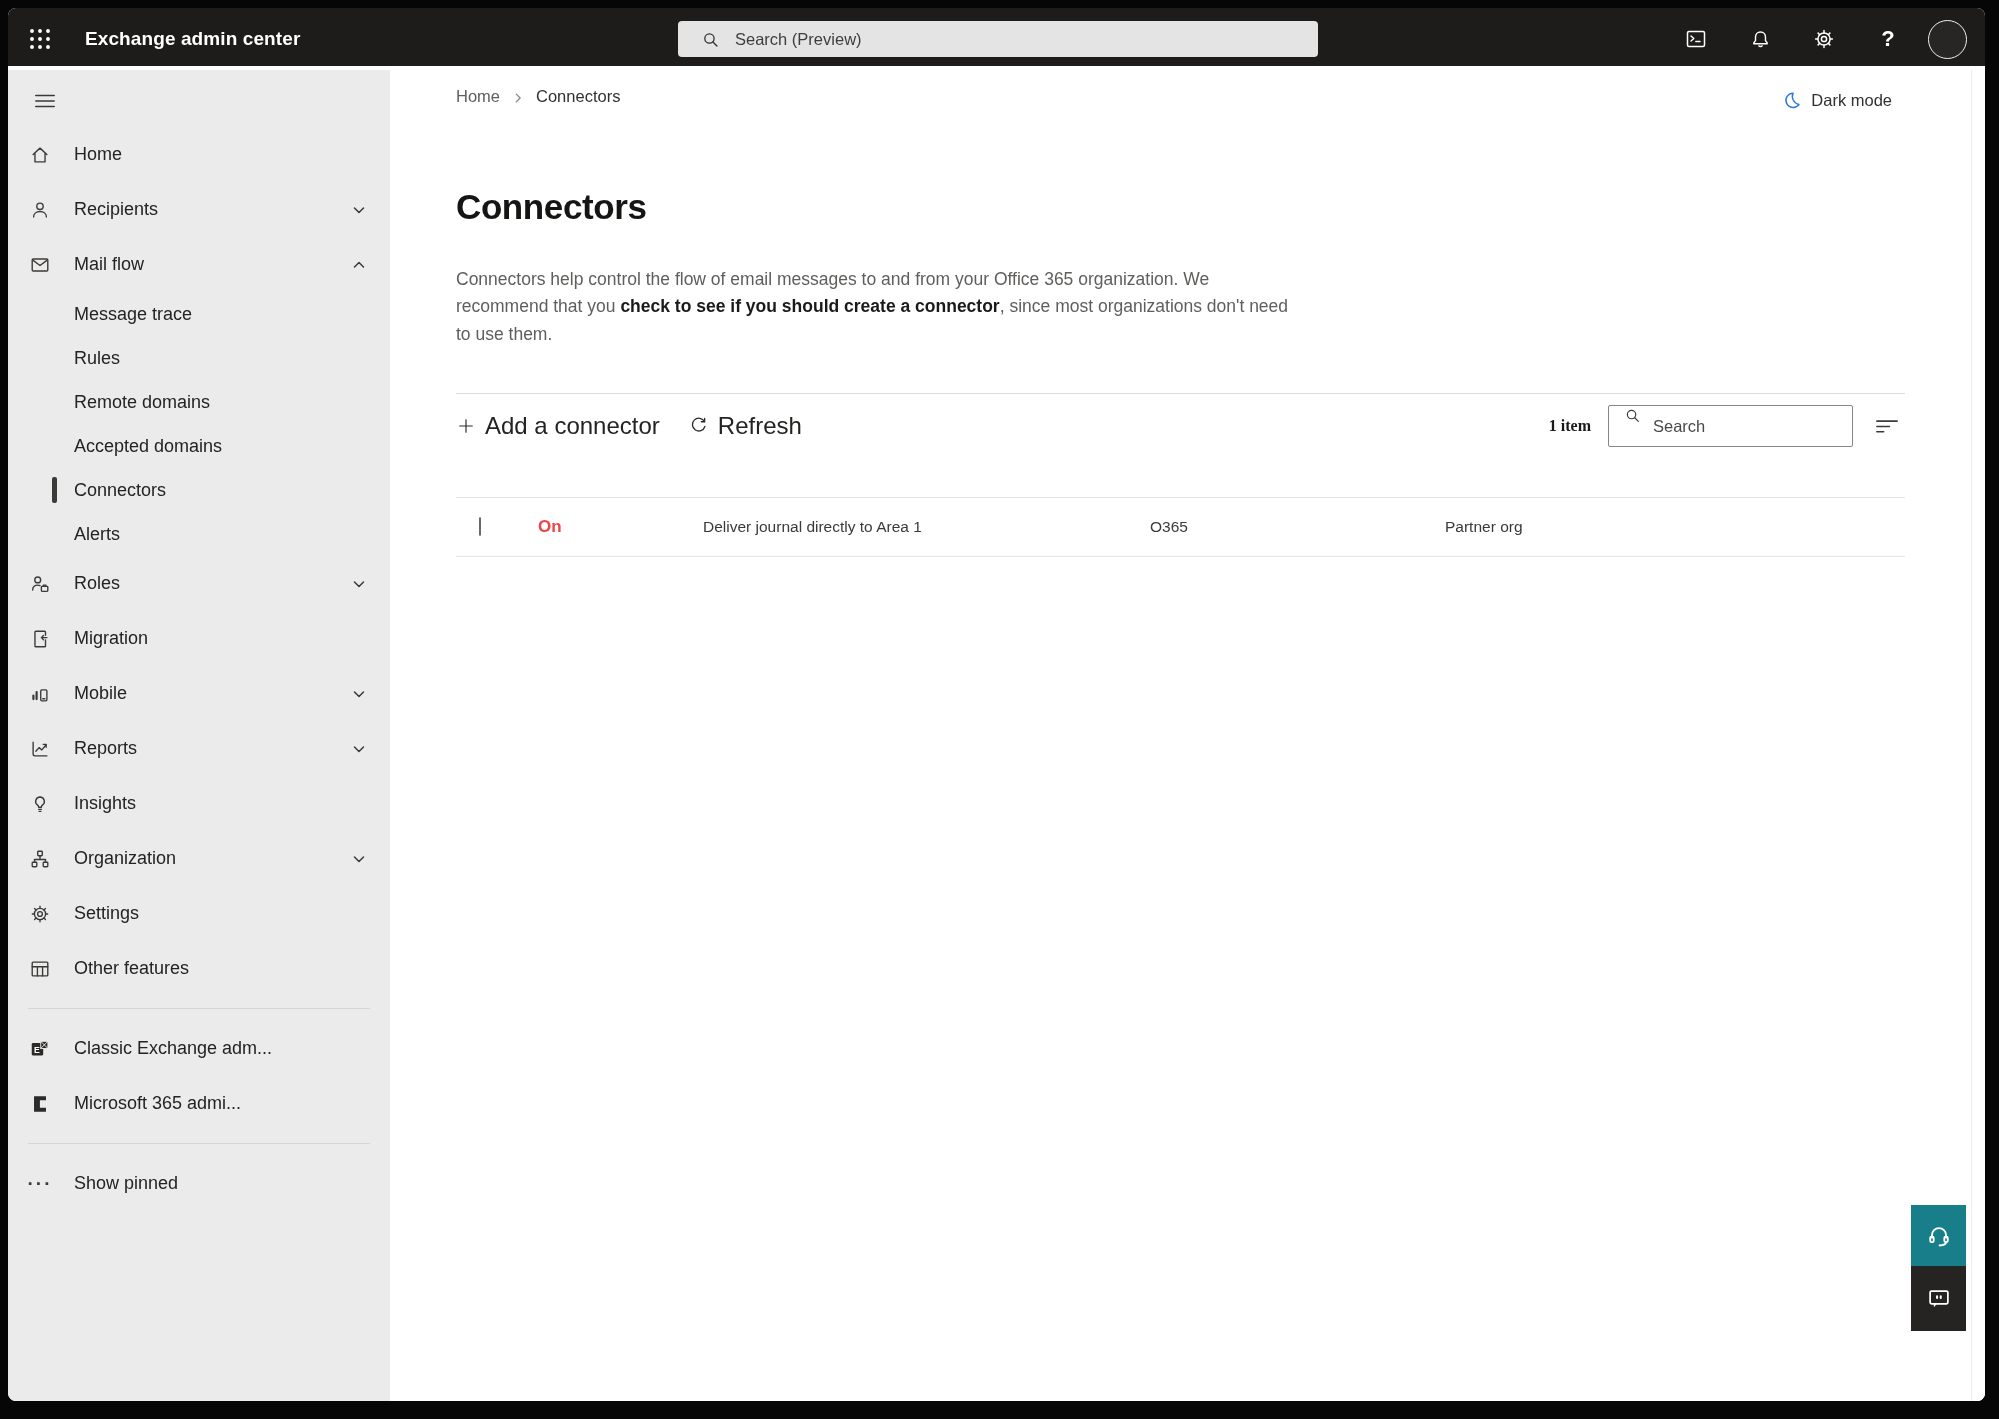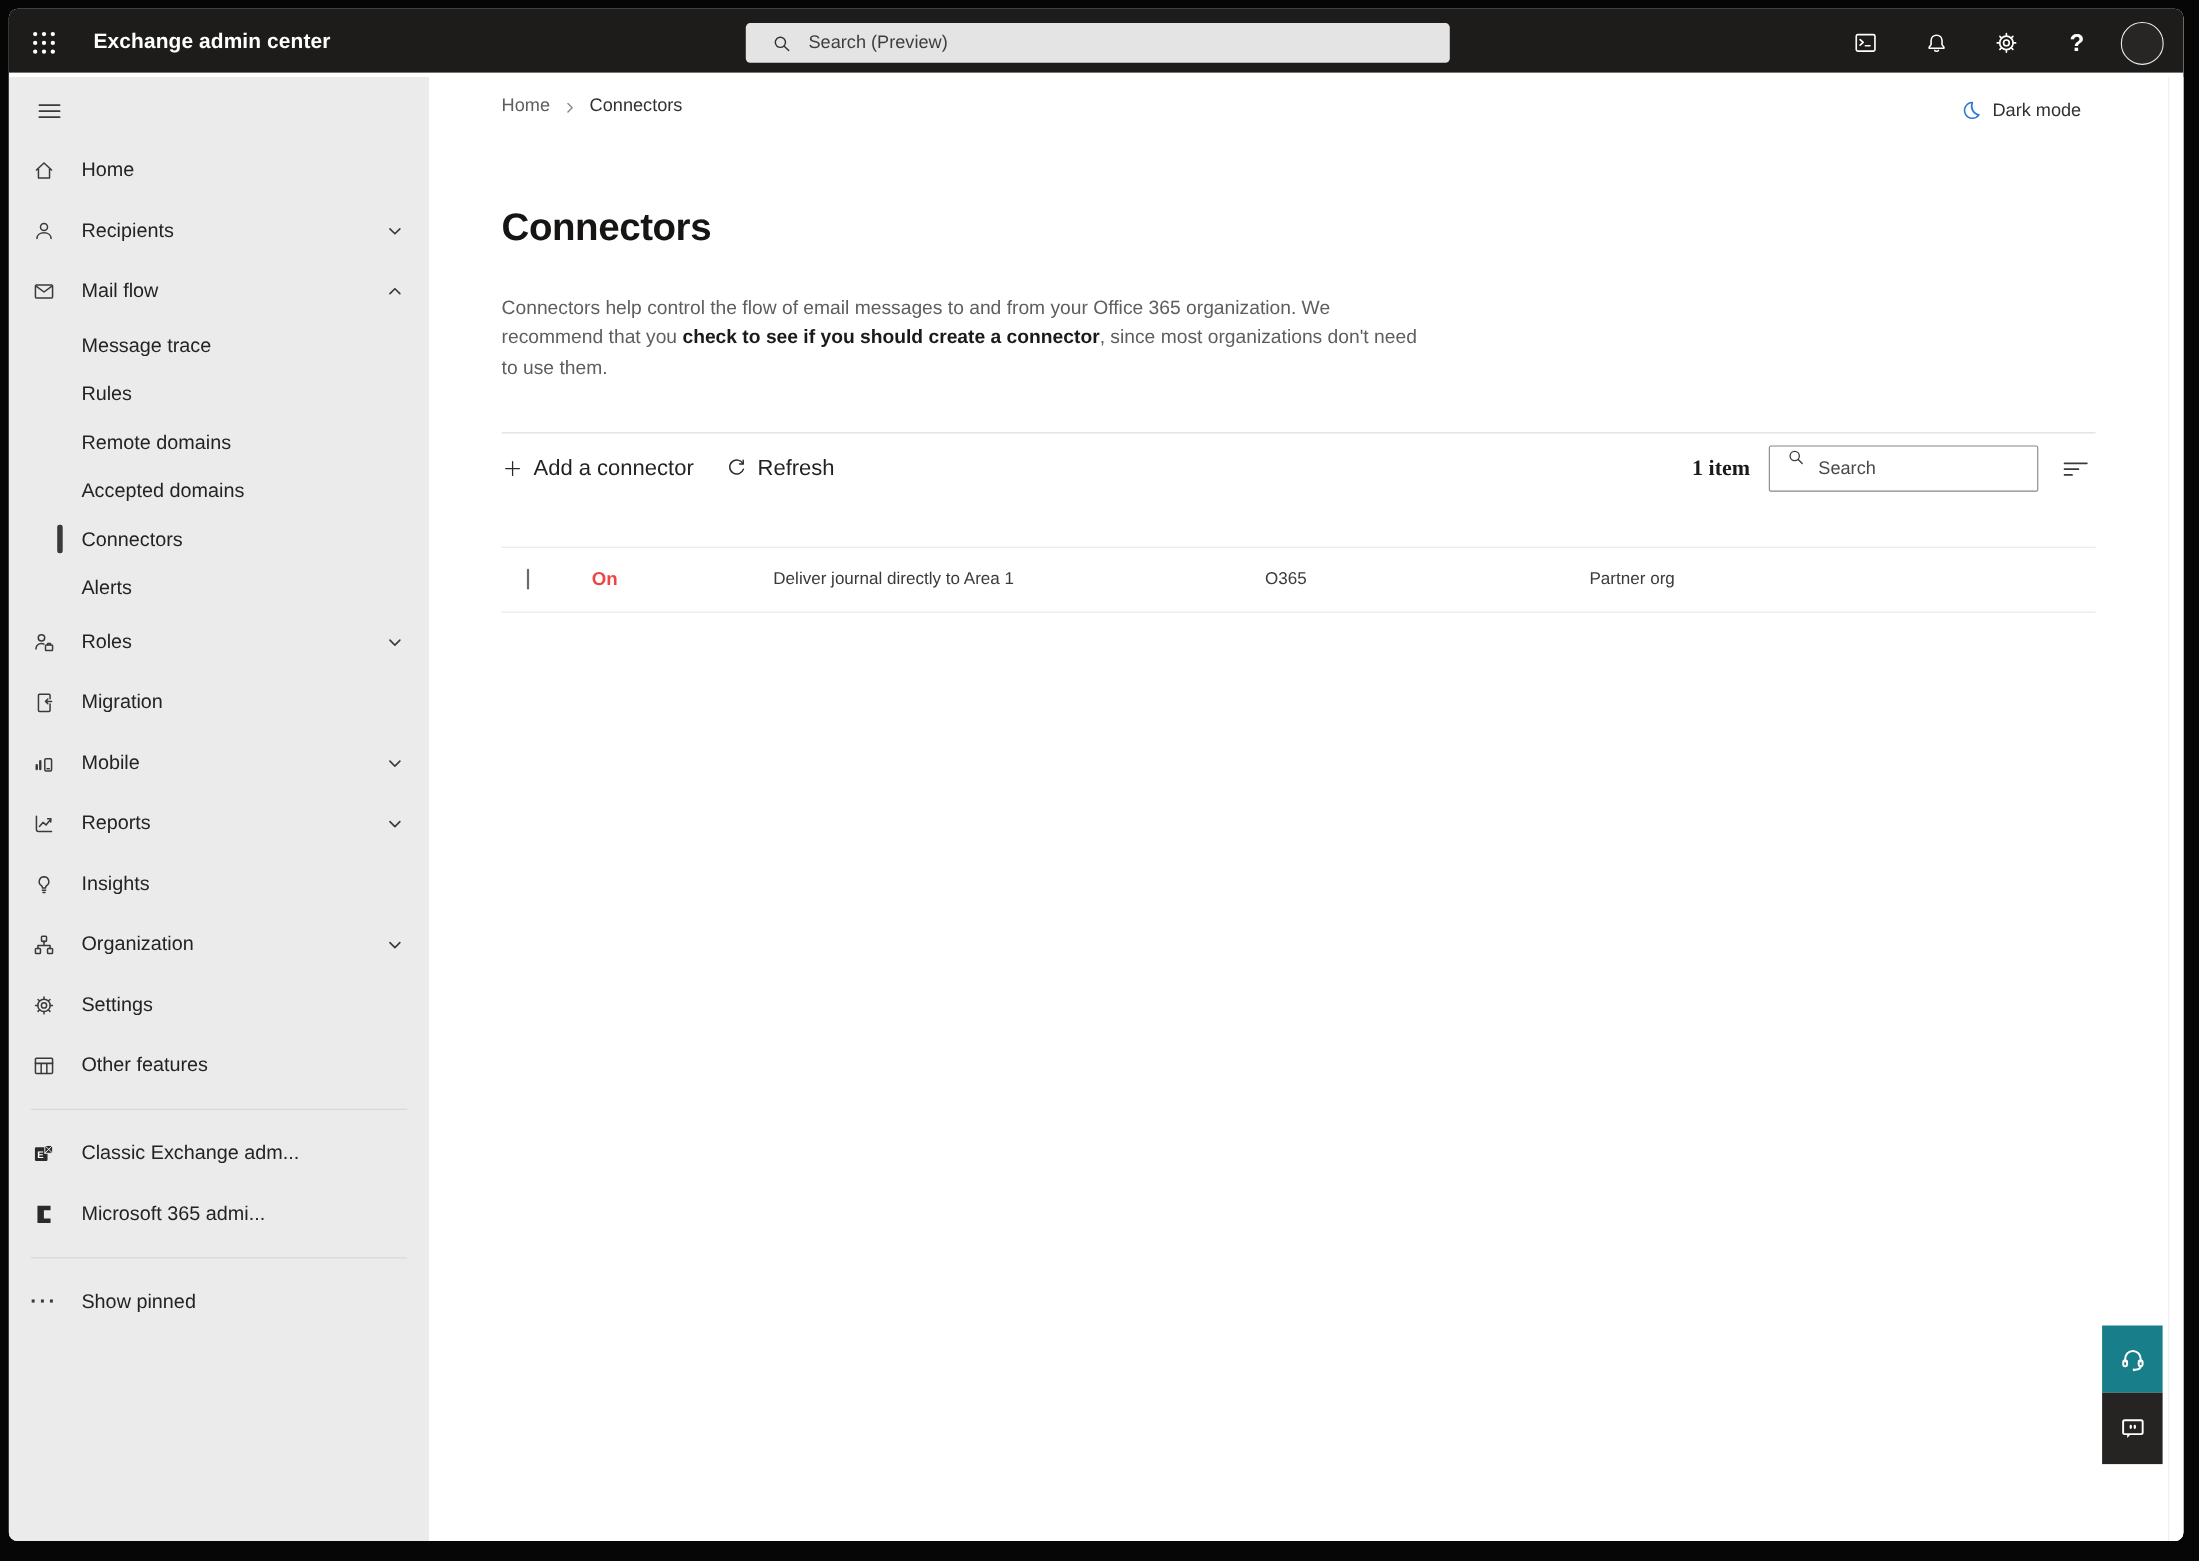--- a/index.html
+++ b/index.html
@@ -47,24 +47,24 @@
   .crumb-sep{margin:2px 12px 0 12px;display:flex;}
   .crumb-cur{color:#323130;}
   .darkmode{position:absolute;right:93px;top:20px;display:flex;align-items:center;gap:9px;cursor:pointer;}
   .darkmode-label{font-size:16.5px;color:#323130;}
   .page-title{position:absolute;left:66px;top:94px;font-size:35px;font-weight:700;color:#161514;letter-spacing:-.4px;}
   .page-desc{position:absolute;left:66px;top:178px;width:845px;font-size:17.5px;line-height:27.5px;color:#5f5e5c;}
   .desc-link{color:#1b1a19;font-weight:600;cursor:pointer;}
   .tb-divider{position:absolute;left:66px;right:80px;top:323px;height:1px;background:#dddbd9;}
   .toolbar{position:absolute;left:66px;right:80px;top:333px;height:46px;display:flex;align-items:center;}
   .cmd-btn{display:flex;align-items:center;gap:9px;border:none;background:transparent;cursor:pointer;
-       font-size:20px;color:#242322;font-family:inherit;padding:6px 10px 6px 0;}
+       font-size:24px;color:#242322;font-family:inherit;padding:6px 10px 6px 0;}
   .cmd-btn + .cmd-btn{margin-left:18px;}
   .toolbar-right{margin-left:auto;display:flex;align-items:center;gap:17px;}
-  .item-count{font-family:"Liberation Serif","DejaVu Serif",serif;font-weight:700;font-size:20px;color:#1b1a19;margin-left:38px;}
+  .item-count{font-family:"Liberation Serif","DejaVu Serif",serif;font-weight:700;font-size:16px;color:#1b1a19;margin-left:38px;}
   .tsearch{width:245px;height:42px;border:1px solid #868686;border-radius:2px;background:#fff;
        display:flex;padding-left:14px;box-sizing:border-box;}
   .tsearch input{border:none;outline:none;background:transparent;margin-left:9px;width:170px;
        font-size:16.5px;font-family:inherit;color:#3b3a39;}
   .tsearch input::placeholder{color:#4a4948;opacity:1;}
   .filter-btn{border:none;background:transparent;cursor:pointer;display:flex;padding:4px;}
   
   .grid{position:absolute;left:66px;right:80px;top:427px;}
   .grid-header{position:relative;height:48px;}
   .grid-row{position:relative;height:58px;}

